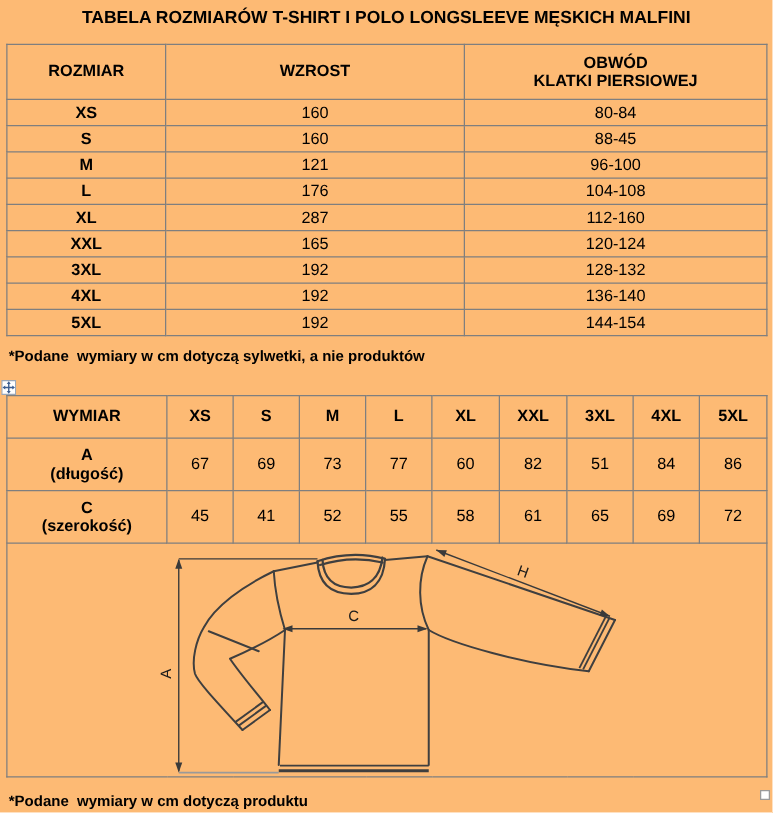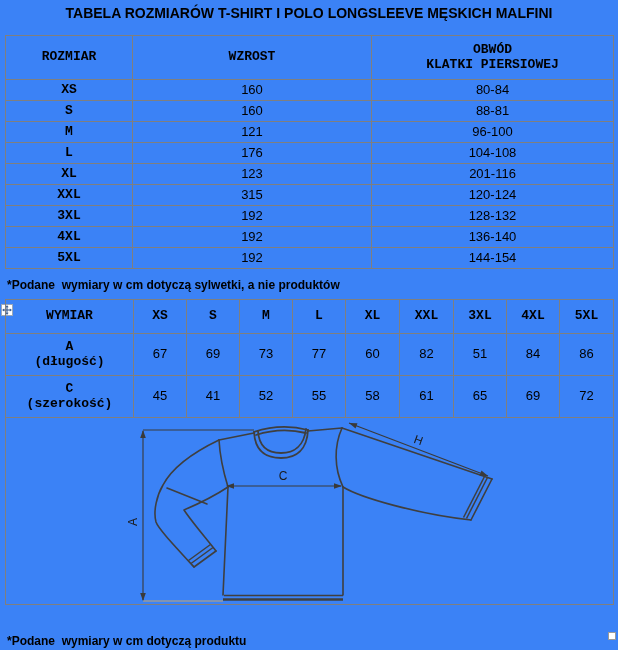--- a/index.html
+++ b/index.html
@@ -1,27 +1,27 @@
 <!DOCTYPE html>
 <html><head>
 <meta charset="utf-8">
 <style>
   html,body{margin:0;padding:0;background:#fff;}
-  #page{position:relative;width:618px;height:650px;background:#3b82f6;
+  #page{position:relative;width:618px;height:650px;background:#fdba74;
         font-family:"Liberation Sans",sans-serif;color:#000;overflow:hidden;}
   .title{position:absolute;top:5px;left:0;width:618px;text-align:center;
          font-size:14px;font-weight:bold;}
   table{border-collapse:collapse;table-layout:fixed;}
   td{border:1px solid #7f7f7f;text-align:center;vertical-align:middle;
      padding:0;font-size:13px;line-height:1.12;}
-  .b{font-weight:bold;font-family:Liberation Mono, monospace;}
+  .b{font-weight:bold;}
   #size-table{position:absolute;left:5px;top:35px;width:608px;}
   #size-table .hrow td{height:43px;}
   #size-table .drow td{height:20px;}
-  #dim-table{position:absolute;left:5px;top:299px;width:608px;padding-left:38px;}
+  #dim-table{position:absolute;left:5px;top:316px;width:608px;padding-left:38px;}
   #dim-table .hrow td{height:33px;}
   #dim-table .drow td{height:41px;}
   #dim-table .figcell{height:186px;padding:0;}
   .note{position:absolute;left:7px;font-size:12px;font-weight:bold;
         white-space:pre-wrap;}
   #note1{top:278px;}
   #note2{top:634px;}
   .two-line span{display:block;}
   #move-handle{position:absolute;left:1px;top:304px;width:12px;height:12px;cursor:move;}
   #resize-handle{position:absolute;left:608px;top:632px;width:6px;height:6px;
@@ -61,40 +61,40 @@
       </td>
     </tr>
     <tr class="drow">
       <td class="b">XS</td>
       <td>160</td>
       <td>80-84</td>
     </tr>
     <tr class="drow">
       <td class="b">S</td>
       <td>160</td>
-      <td>88-81</td>
+      <td>88-45</td>
     </tr>
     <tr class="drow">
       <td class="b">M</td>
       <td>121</td>
       <td>96-100</td>
     </tr>
     <tr class="drow">
       <td class="b">L</td>
       <td>176</td>
       <td>104-108</td>
     </tr>
     <tr class="drow">
       <td class="b">XL</td>
-      <td>123</td>
-      <td>201-116</td>
+      <td>287</td>
+      <td>112-160</td>
     </tr>
     <tr class="drow">
       <td class="b">XXL</td>
-      <td>315</td>
+      <td>165</td>
       <td>120-124</td>
     </tr>
     <tr class="drow">
       <td class="b">3XL</td>
       <td>192</td>
       <td>128-132</td>
     </tr>
     <tr class="drow">
       <td class="b">4XL</td>
       <td>192</td>

